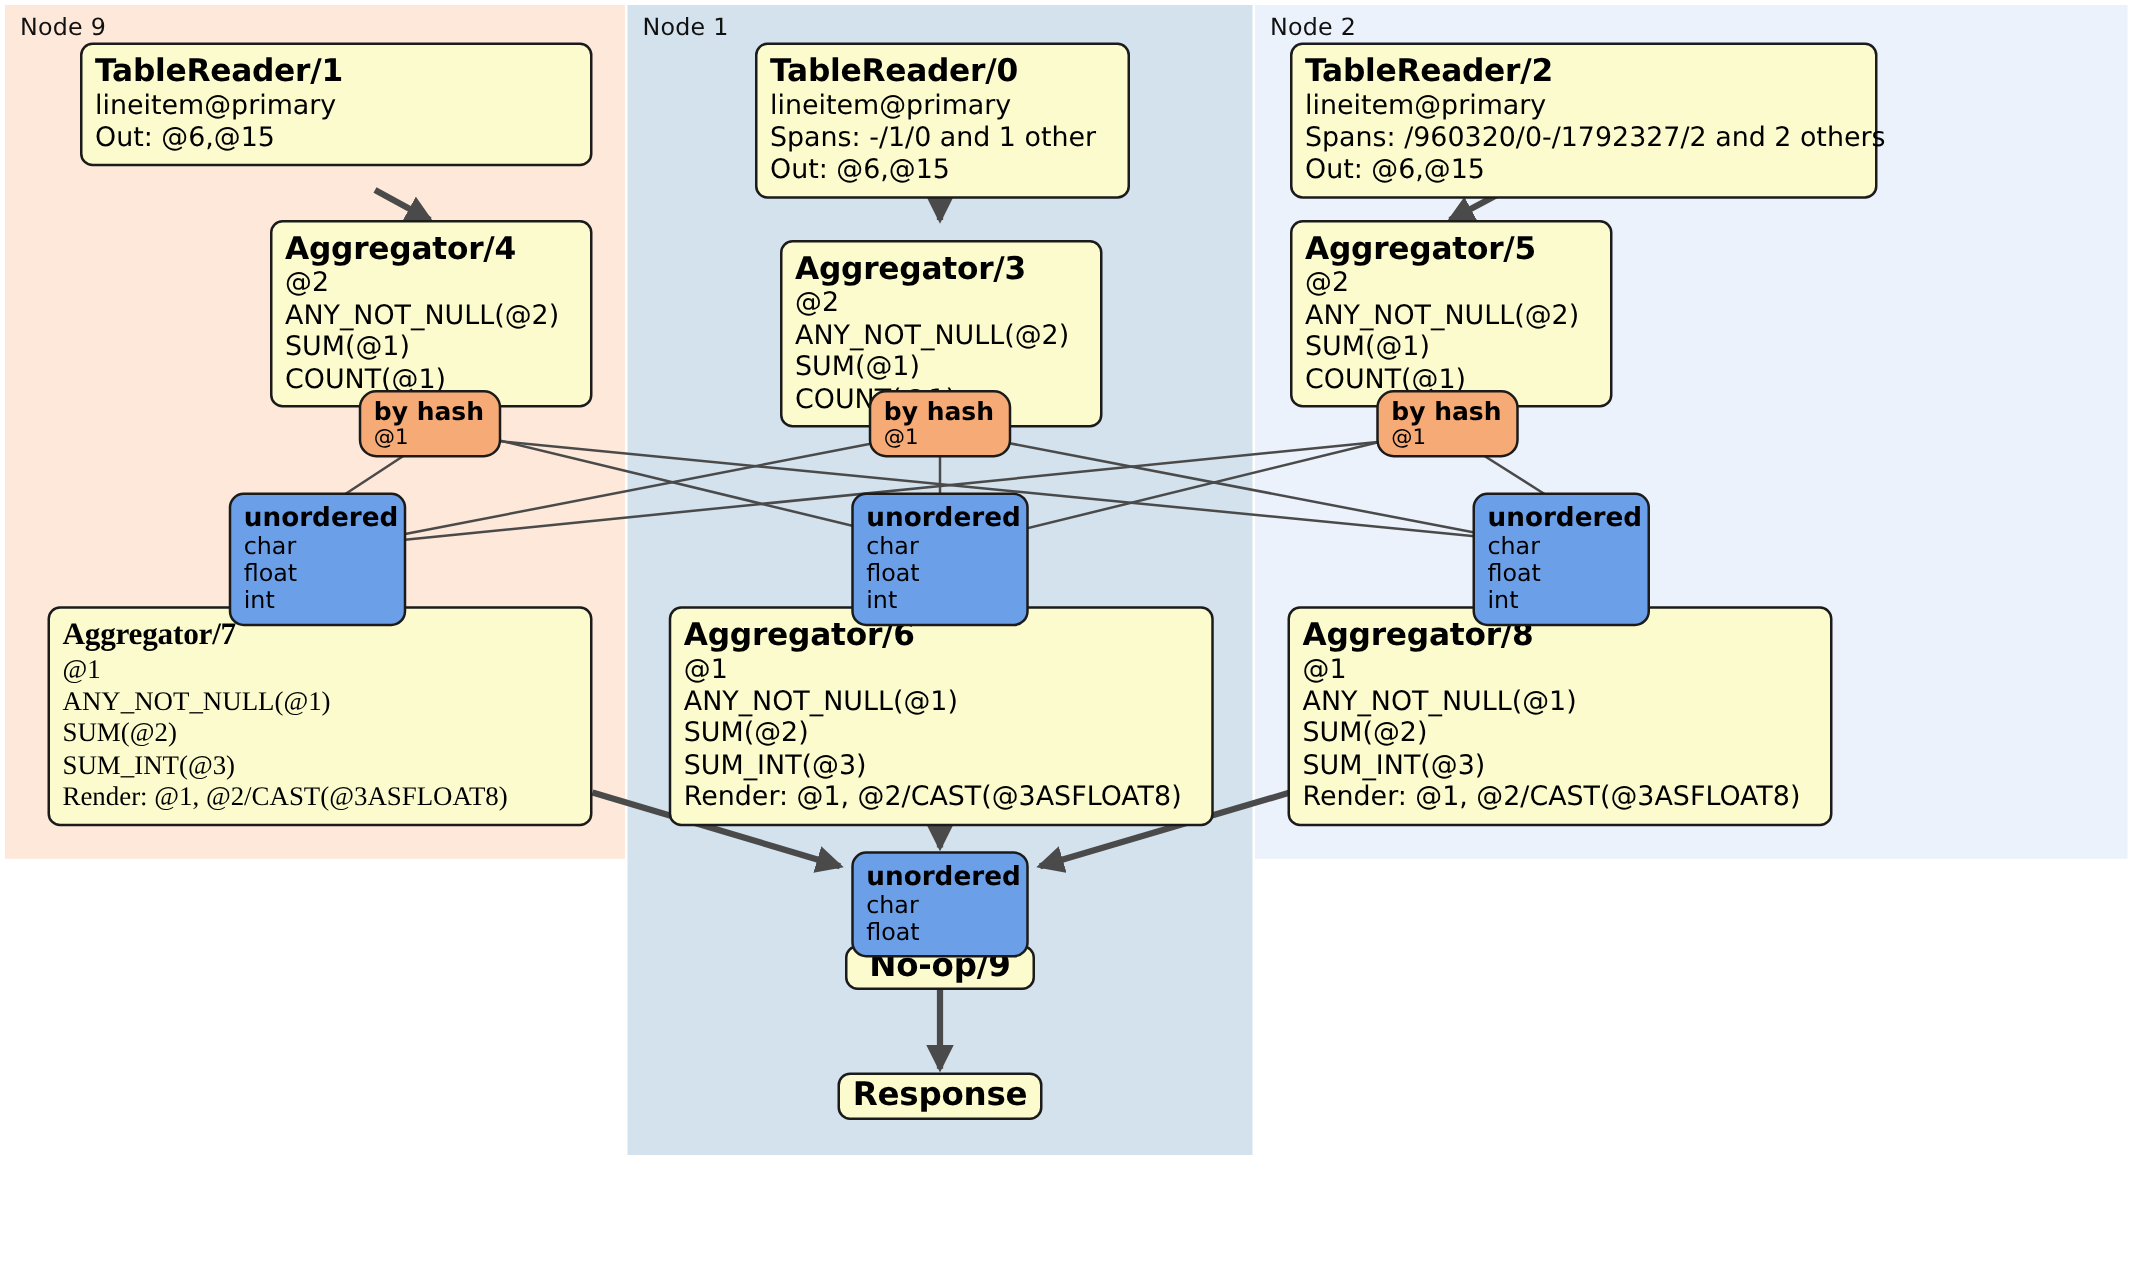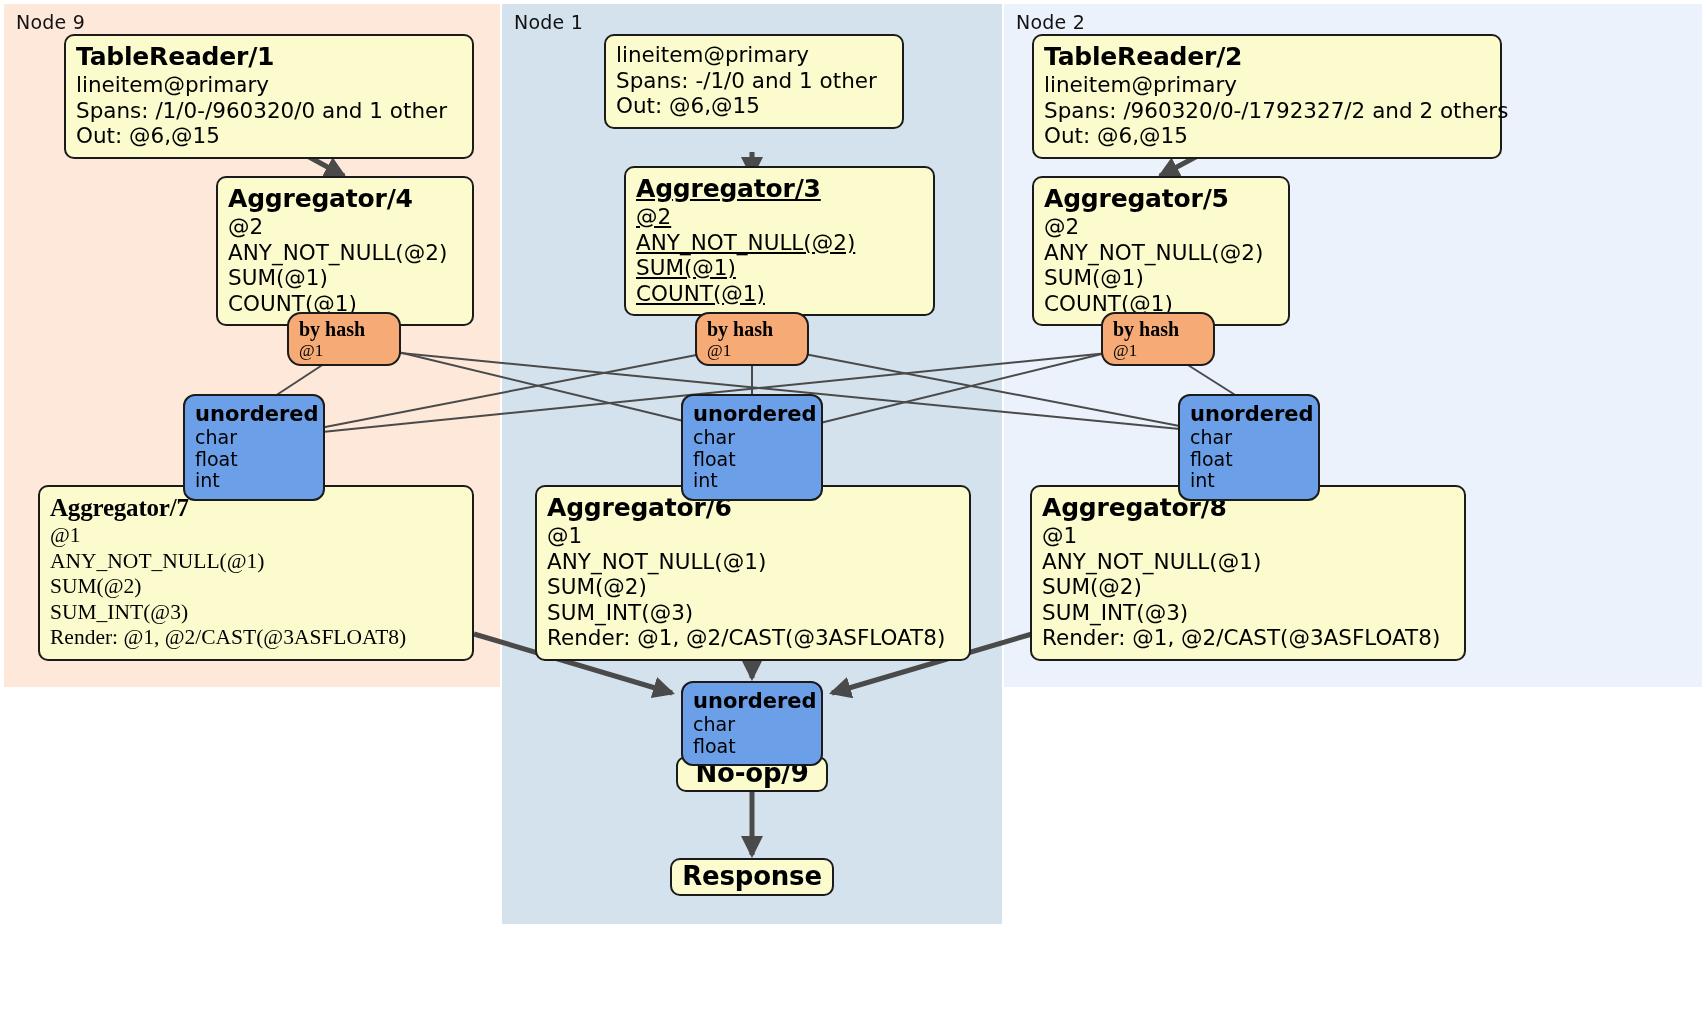--- a/index.html
+++ b/index.html
@@ -27,21 +27,21 @@
         border:2px solid #1b1b1b;border-radius:10px;}
 
   .proc{background:#fbfbcd;color:#000;padding:6px 10px 8px;}
   .proc .title{font-weight:bold;font-size:25px;line-height:30px;letter-spacing:-.2px;}
   .proc .line{font-size:21.5px;line-height:25.5px;white-space:nowrap;}
 
   .router{background:#6b9fe8;color:#000000;border-radius:12px;padding:5px 10px 7px;}
   .router .title{font-weight:bold;font-size:21px;line-height:26px;}
   .router .line{font-size:19px;line-height:21.5px;}
 
-  .hash{background:#f6ab76;color:#000;border-radius:14px;padding:3px 10px 4px;font-family:Liberation Serif, serif;}
+  .hash{background:#f6ab76;color:#000;border-radius:14px;padding:3px 10px 4px;}
   .hash .title{font-weight:bold;font-size:20px;line-height:24px;}
   .hash .line{font-size:17px;line-height:19px;}
 
   .simple{background:#fbfbcd;display:flex;align-items:center;justify-content:center;}
   .simple .title{font-weight:bold;font-size:26px;line-height:30px;}
 
   
   .layer-proc{z-index:3;}
   .layer-router{z-index:5;}
   .layer-hash{z-index:6;}
@@ -93,21 +93,20 @@
       <path d="M 752 650 L 752 678" stroke-width="5" marker-end="url(#ah-thick)"></path>
       <path d="M 1032 634 L 832 693" stroke-width="5" marker-end="url(#ah-thick)"></path>
 
       <path d="M 752 790 L 752 855" stroke-width="5" marker-end="url(#ah-thick)"></path>
     </g>
   </svg>
 
   <div class="node proc layer-proc" style="left:64px;top:34px;width:410px;">
     <div class="title">TableReader/1</div>
     <div class="line">lineitem@primary</div>
-    <div class="line">Spans: /1/0-/960320/0 and 1 other</div>
     <div class="line">Out: @6,@15</div>
   </div>
 
   <div class="node proc layer-proc" style="left:216px;top:176px;width:258px;">
     <div class="title">Aggregator/4</div>
     <div class="line">@2</div>
     <div class="line">ANY_NOT_NULL(@2)</div>
     <div class="line">SUM(@1)</div>
     <div class="line">COUNT(@1)</div>
   </div>
@@ -127,26 +126,27 @@
   <div class="node proc layer-proc" style="left:38px;top:485px;width:436px;font-family:Liberation Serif, serif;">
     <div class="title">Aggregator/7</div>
     <div class="line">@1</div>
     <div class="line">ANY_NOT_NULL(@1)</div>
     <div class="line">SUM(@2)</div>
     <div class="line">SUM_INT(@3)</div>
     <div class="line">Render: @1, @2/CAST(@3ASFLOAT8)</div>
   </div>
 
   <div class="node proc layer-proc" style="left:604px;top:34px;width:300px;">
+    <div class="title">TableReader/0</div>
     <div class="line">lineitem@primary</div>
     <div class="line">Spans: -/1/0 and 1 other</div>
     <div class="line">Out: @6,@15</div>
   </div>
 
-  <div class="node proc layer-proc" style="left:624px;top:166px;width:311px;text-decoration:underline;">
+  <div class="node proc layer-proc" style="left:624px;top:192px;width:258px;">
     <div class="title">Aggregator/3</div>
     <div class="line">@2</div>
     <div class="line">ANY_NOT_NULL(@2)</div>
     <div class="line">SUM(@1)</div>
     <div class="line">COUNT(@1)</div>
   </div>
 
   <div class="node hash layer-hash" style="left:695px;top:312px;width:114px;">
     <div class="title">by hash</div>
     <div class="line">@1</div>

